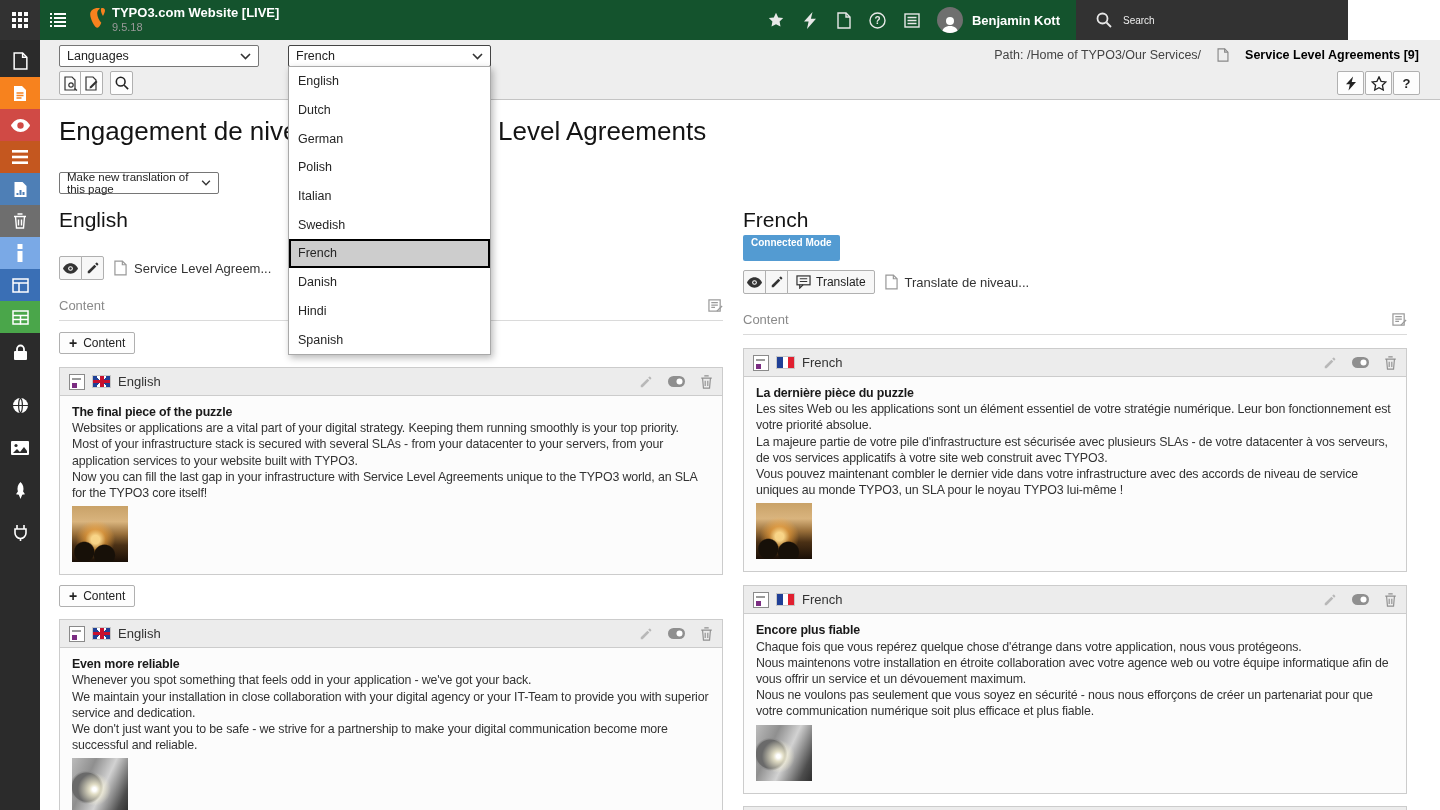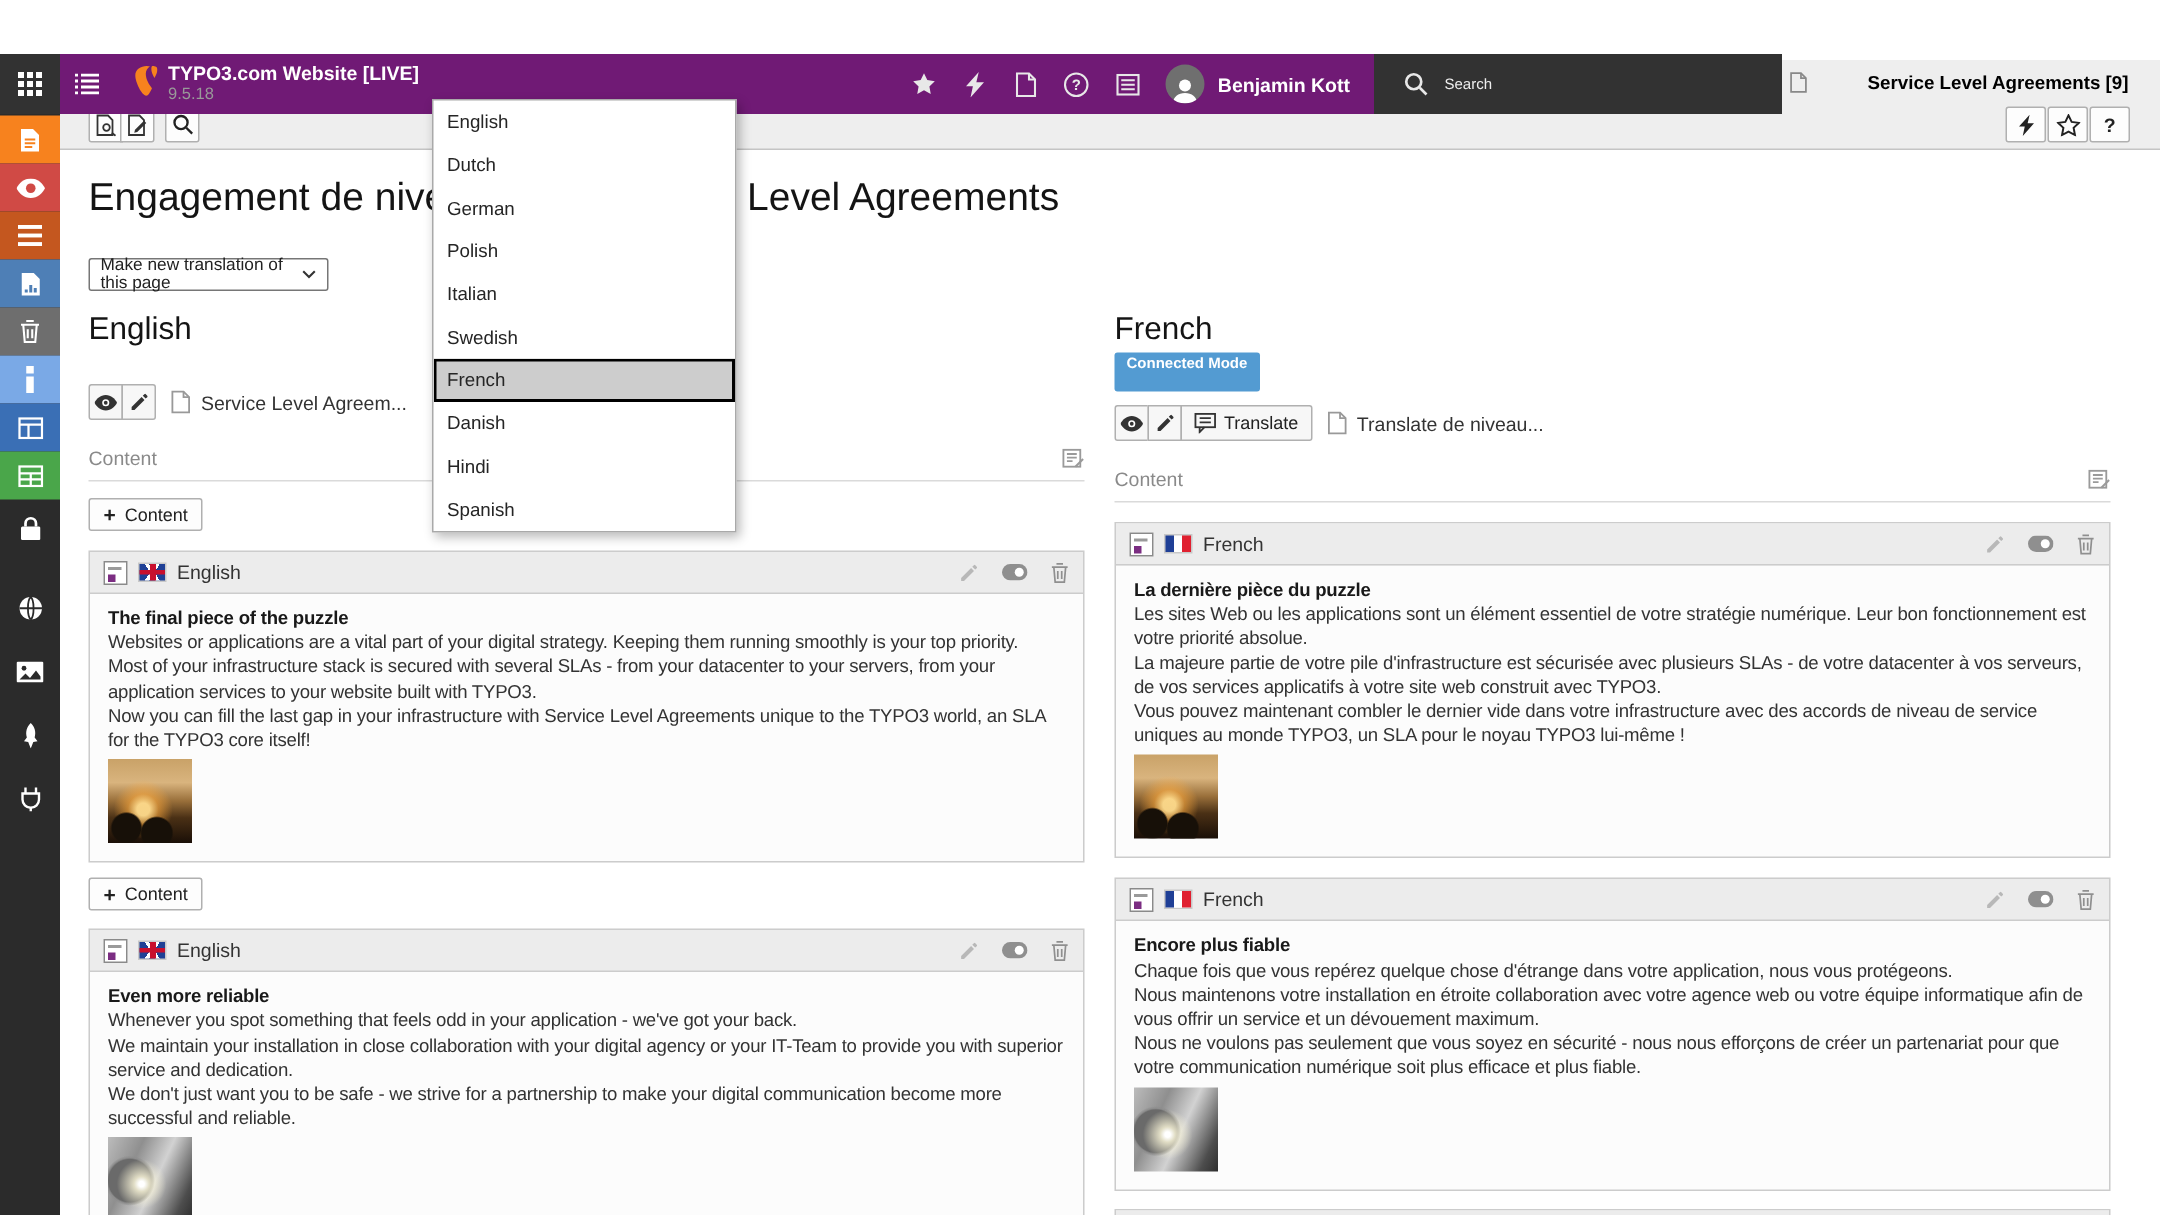--- a/index.html
+++ b/index.html
@@ -1,21 +1,21 @@
 <!DOCTYPE html>
 <html><head>
 <meta charset="utf-8">
 <style>
   * { margin:0; padding:0; box-sizing:border-box; }
   html,body { width:1440px; height:810px; overflow:hidden; background:#fff;
     font-family:"Liberation Sans","DejaVu Sans",sans-serif; }
   svg { display:block; }
 
   
-  #topbar { position:absolute; left:0; top:0; width:1188px; height:40px; background:#701a75; color:#fff; z-index:60;margin-top:36px; }
+  #topbar { position:absolute; left:0; top:0; width:1348px; height:40px; background:#14532d; color:#fff; z-index:60; }
   .topbar-corner { position:absolute; left:0; top:0; width:40px; height:40px; background:#323232; display:flex; align-items:center; justify-content:center; }
   .menu-toggle { position:absolute; left:40px; top:0; width:36px; height:40px; display:flex; align-items:center; justify-content:center; }
   .t3logo { position:absolute; left:83px; top:8px; }
   .site-info { position:absolute; left:112px; top:6px; line-height:14px; }
   .site-title { font-size:13px; font-weight:bold; color:#fff; }
   .site-version { font-size:11px; color:#999; }
   .topbar-icons { position:absolute; right:272px; top:0; height:40px; display:flex; align-items:center; }
   .tbi { width:34px; height:40px; display:flex; align-items:center; justify-content:center; color:#e8e8e8; }
   .avatar { width:26px; height:26px; border-radius:50%; background:#6f6f6f; display:flex; align-items:flex-end; justify-content:center; overflow:hidden; margin-left:8px; }
   .username { font-size:13px; font-weight:bold; margin:0 16px 0 9px; }
@@ -29,21 +29,21 @@
   
   #docheader { position:absolute; left:40px; top:40px; width:1400px; height:60px; background:#eee; border-bottom:1px solid #c4c4c4; z-index:10; }
   .t3select { position:absolute; height:22px; background:#fff; border:1px solid #767676; border-radius:2px; display:flex; align-items:center; justify-content:space-between; padding:0 7px; font-size:12.5px; color:#222; }
   #sel-languages { left:19px; top:5px; width:200px; }
   #sel-language { left:248px; top:5px; width:203px; border-color:#444; }
   .btn-small { position:absolute; top:31px; height:24px; width:23px; background:#fdfdfd; border:1px solid #b0b0b0; display:flex; align-items:center; justify-content:center; color:#333; }
   .btn-small.first { border-radius:2px 0 0 2px; }
   .btn-small.joined { border-radius:0 2px 2px 0; margin-left:-1px; }
   .btn-small.lone { border-radius:2px; }
   .path-row { position:absolute; top:8px; right:21px; display:flex; align-items:center; gap:16px; font-size:12.5px; color:#444; }
-  .path-page { font-weight:bold; color:#000;margin-left:24px; }
+  .path-page { font-weight:bold; color:#000; }
   .dh-right-btn { position:absolute; top:31px; width:27px; height:24px; background:#fdfdfd; border:1px solid #b0b0b0; border-radius:2px; display:flex; align-items:center; justify-content:center; color:#222; font-weight:bold; font-size:13px; }
 
   
   #lang-dropdown { position:absolute; left:288px; top:66px; width:203px; background:#fff; border:1px solid #a9a9a9; box-shadow:2px 3px 7px rgba(0,0,0,.28); z-index:70; }
   .dd-item { height:28.7px; display:flex; align-items:center; padding:0 9px; font-size:12.5px; color:#252525; }
   .dd-item.selected { background:#cdcdcd; box-shadow:inset 0 0 0 2px #000; }
 
   
   #content { position:absolute; left:40px; top:100px; width:1400px; height:710px; background:#fff; overflow:hidden; }
   .pagetitle-frag { position:absolute; top:16px; font-size:26px; font-weight:400; color:#141414; white-space:nowrap; }

